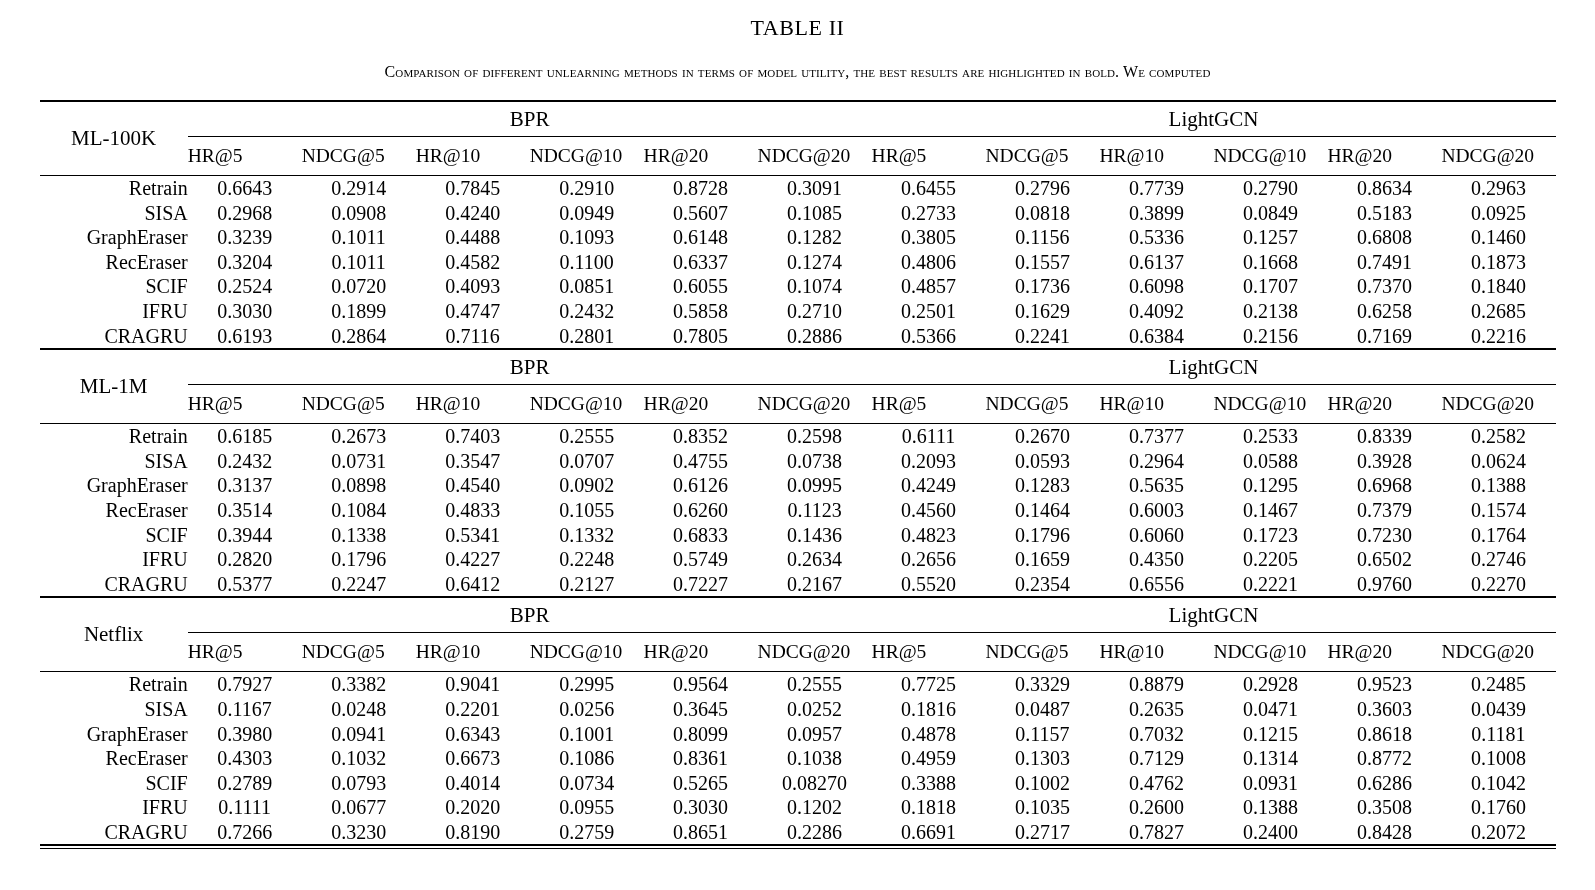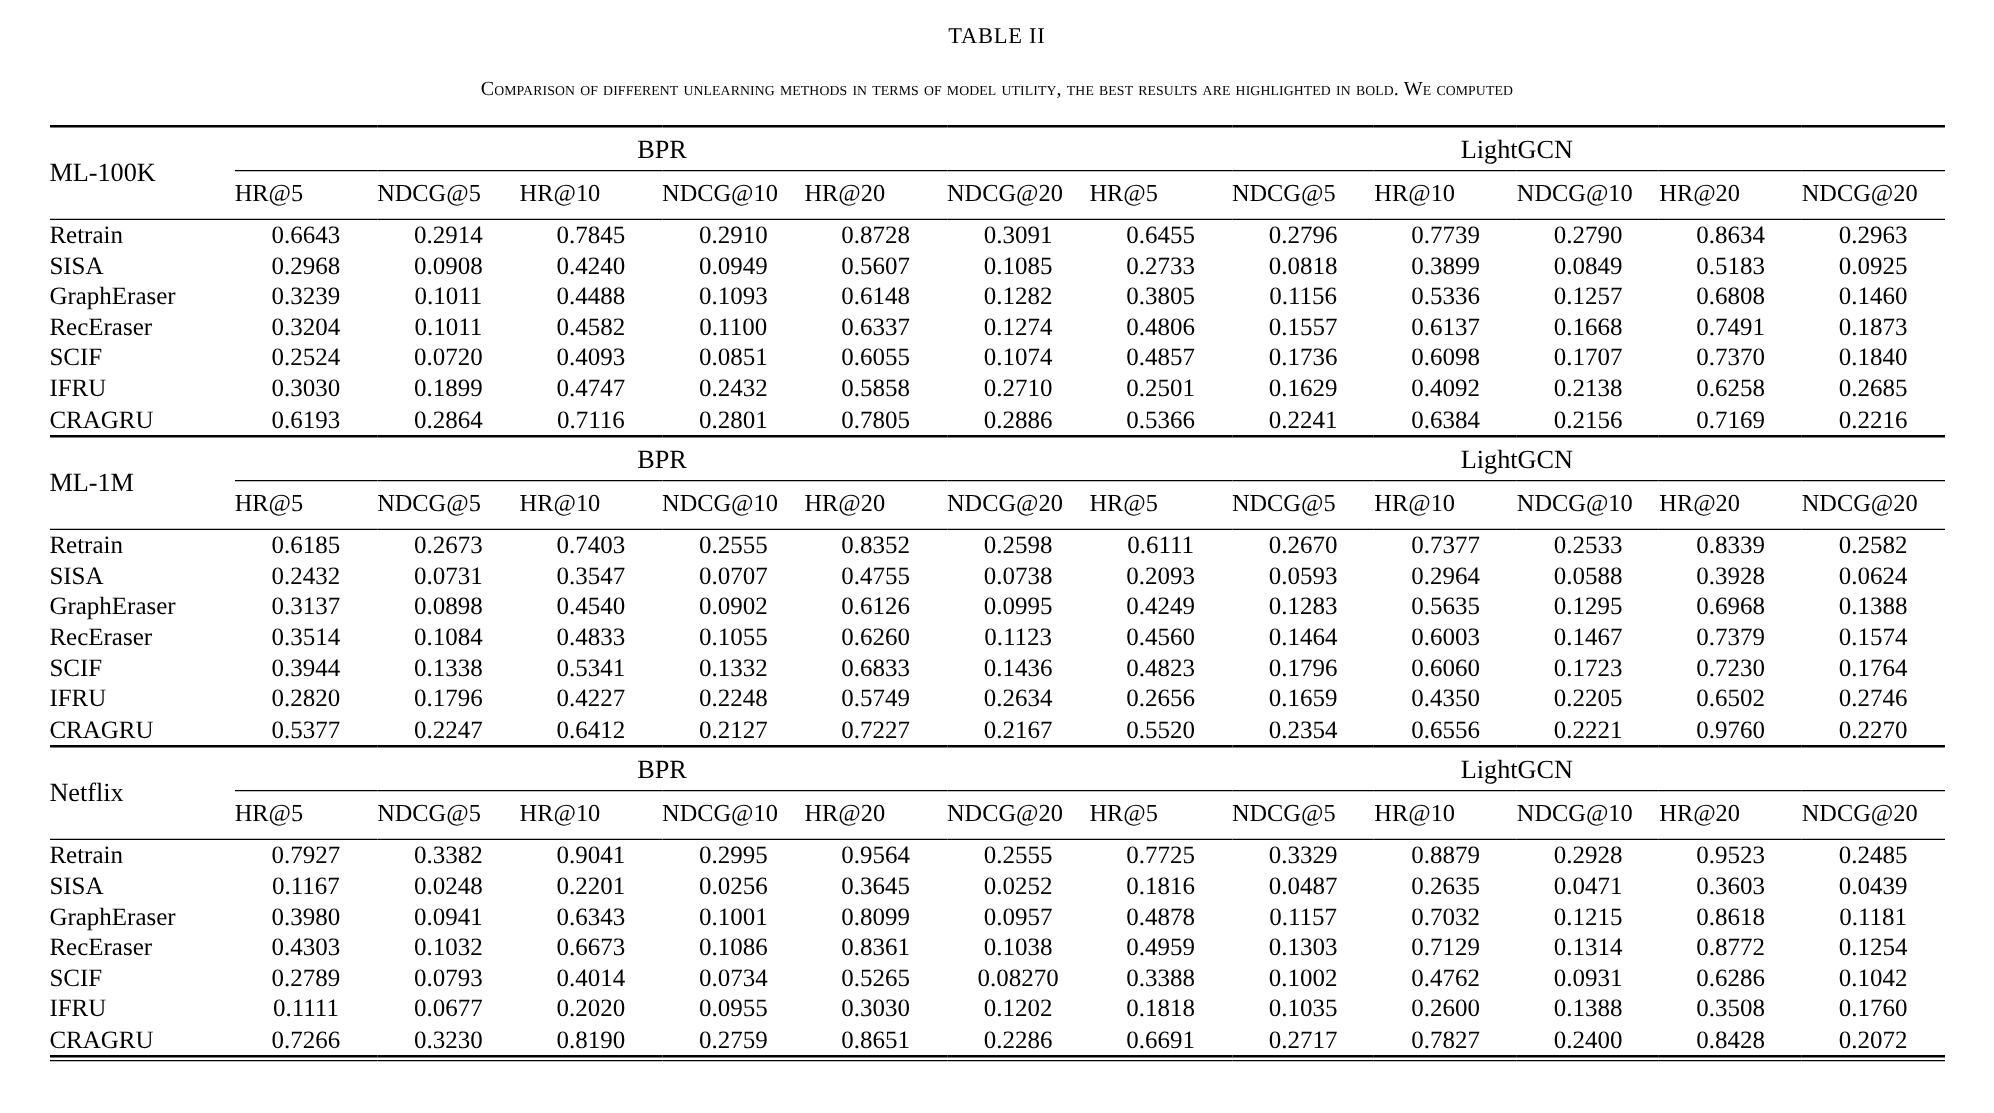--- a/index.html
+++ b/index.html
@@ -22,21 +22,21 @@
     box-sizing: border-box;
     padding: 0;
   }
 
   
   .caption-block {
     text-align: center;
     padding-top: 13px;
   }
   .table-number {
-    font-size: 18px;
+    font-size: 22px;
     letter-spacing: 0.6px;
     line-height: 30px;
   }
   .caption-text {
     font-size: 16px;
     line-height: 30px;
     margin: 14px auto 0 auto;
     width: 1500px;
     letter-spacing: 0.1px;
   }
@@ -92,21 +92,21 @@
     font-size: 21px;
     height: 34px;
     padding-bottom: 1px;
   }
   .grouphdr td.grp {
     border-bottom: 1.3px solid #000;
   }
 
   
   td.dsname {
-    text-align: left;
+    text-align: center;
     font-weight: bold;
     font-size: 21px;
     vertical-align: middle;
   }
 
   
   .metrichdr td {
     text-align: left;
     font-weight: bold;
     font-size: 19.5px;
@@ -116,21 +116,21 @@
 
   
   .datarow td {
     text-align: center;
     font-size: 20px;
     height: 24.6px;
     line-height: 24.6px;
     white-space: nowrap;
   }
   .datarow td.method {
-    text-align: left;
+    text-align: right;
   }
   .datarow.lastrow td {
     font-weight: normal;
   }
   .b { font-weight: bold; }
 </style>
 </head>
 <body>
 
 <div class="page">
@@ -494,21 +494,21 @@
             <td>0.1032</td>
             <td>0.6673</td>
             <td>0.1086</td>
             <td>0.8361</td>
             <td>0.1038</td>
             <td>0.4959</td>
             <td>0.1303</td>
             <td>0.7129</td>
             <td>0.1314</td>
             <td class="b">0.8772</td>
-            <td>0.1254</td>
+            <td>0.1008</td>
           </tr>
           <tr class="datarow">
             <td class="method">SCIF</td>
             <td>0.2789</td>
             <td>0.0793</td>
             <td>0.4014</td>
             <td>0.0734</td>
             <td>0.5265</td>
             <td>0.08270</td>
             <td>0.3388</td>

